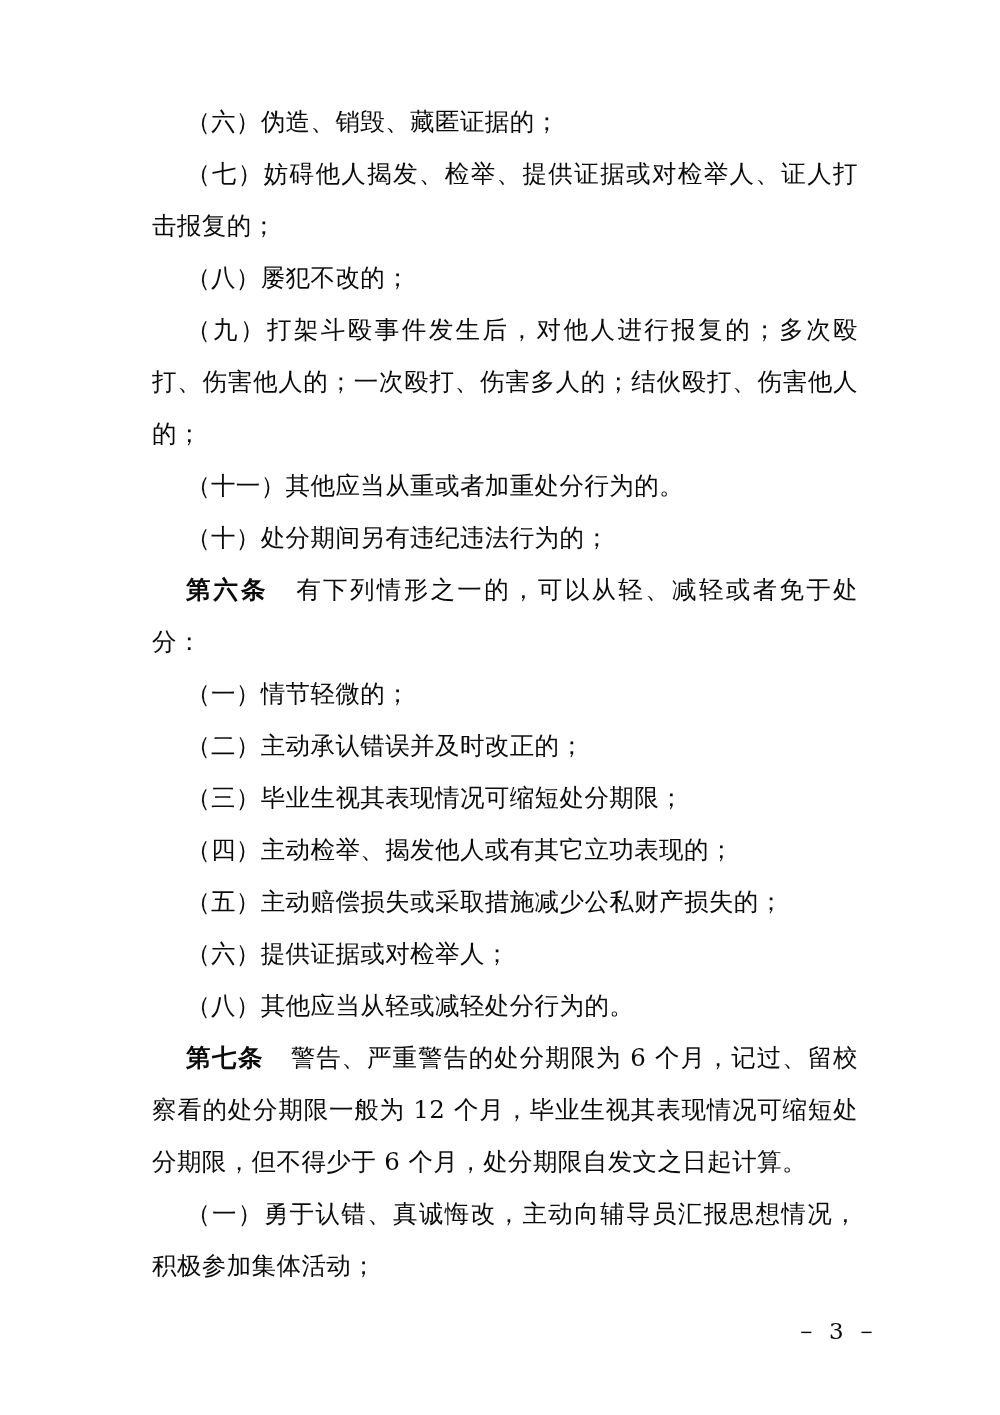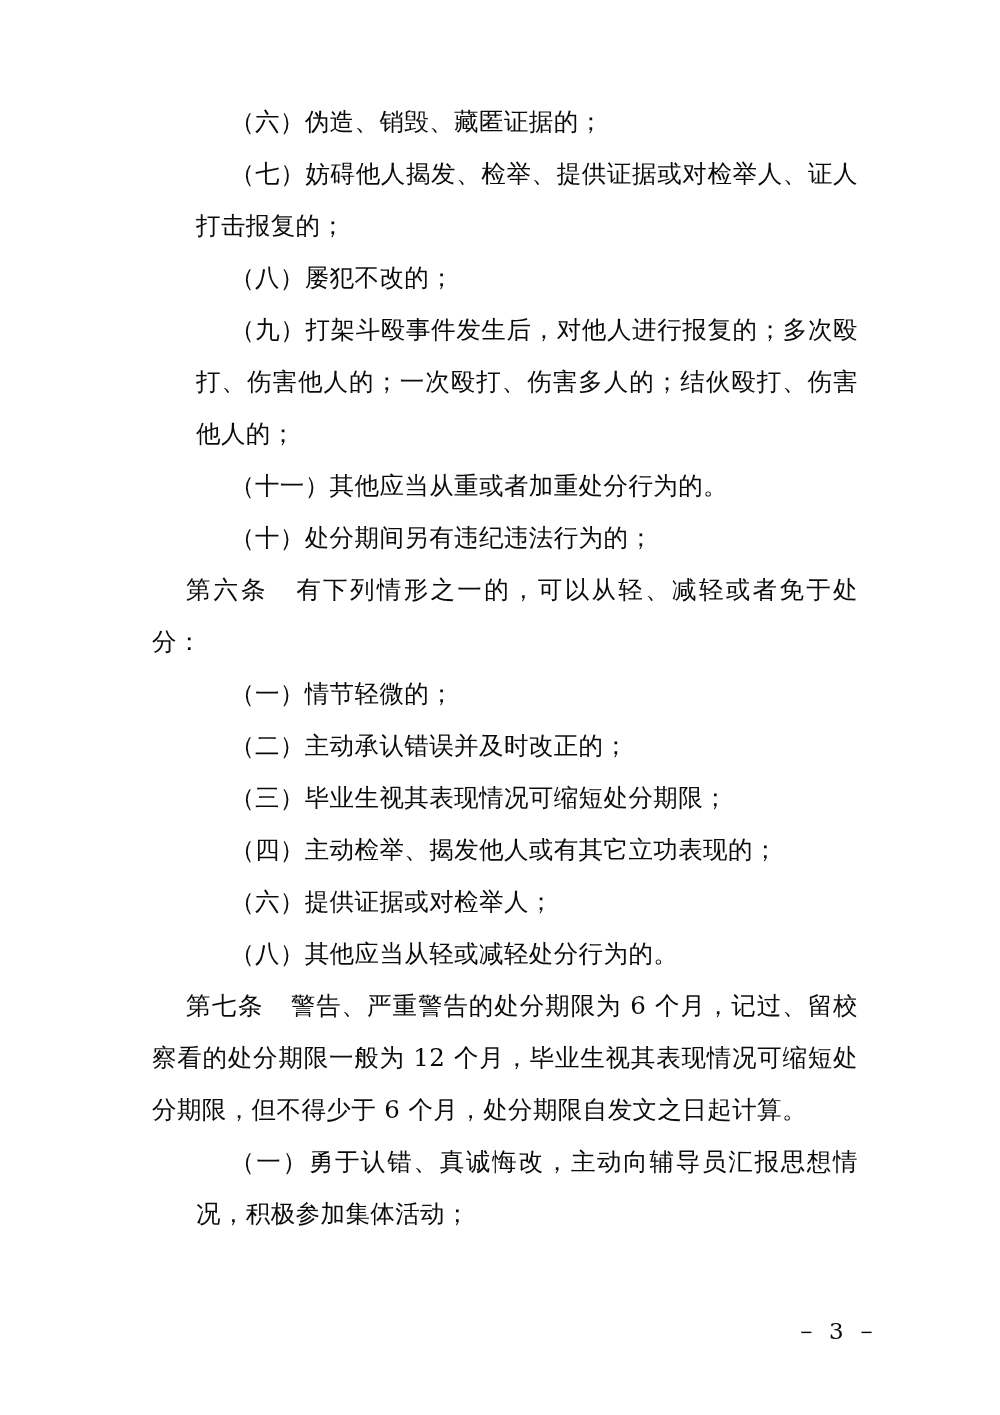--- a/index.html
+++ b/index.html
@@ -27,28 +27,27 @@
     margin: 0;
     font-size: 24.5px;
     line-height: 52px;
     text-align: justify;
     text-justify: inter-ideograph;
     letter-spacing: 0.4px;
   }
   
   p.item {
     text-indent: 34px;
-    margin-left: 44px;
   }
   
   p.article {
     text-indent: 34px;
   }
   p.article .marker {
-    font-weight: normal;
+    font-weight: bold;
     letter-spacing: 1px;
   }
   p.article .gap {
     display: inline-block;
     width: 26px;
   }
   .page-number {
     position: absolute;
     right: 120px;
     bottom: 68px;
@@ -70,20 +69,21 @@
     <p class="item">（九）打架斗殴事件发生后，对他人进行报复的；多次殴打、伤害他人的；一次殴打、伤害多人的；结伙殴打、伤害他人的；</p>
     <p class="item">（十一）其他应当从重或者加重处分行为的。</p>
     <p class="item">（十）处分期间另有违纪违法行为的；</p>
 
     <p class="article"><span class="marker">第六条</span><span class="gap"></span><span>有下列情形之一的，可以从轻、减轻或者免于处分：</span></p>
 
     <p class="item">（一）情节轻微的；</p>
     <p class="item">（二）主动承认错误并及时改正的；</p>
     <p class="item">（三）毕业生视其表现情况可缩短处分期限；</p>
     <p class="item">（四）主动检举、揭发他人或有其它立功表现的；</p>
+    <p class="item">（五）主动赔偿损失或采取措施减少公私财产损失的；</p>
     <p class="item">（六）提供证据或对检举人；</p>
     <p class="item">（八）其他应当从轻或减轻处分行为的。</p>
 
     <p class="article"><span class="marker">第七条</span><span class="gap"></span><span>警告、严重警告的处分期限为 6 个月，记过、留校察看的处分期限一般为 12 个月，毕业生视其表现情况可缩短处分期限，但不得少于 6 个月，处分期限自发文之日起计算。</span></p>
 
 
     <p class="item">（一）勇于认错、真诚悔改，主动向辅导员汇报思想情况，积极参加集体活动；</p>
 
   </div>
 

